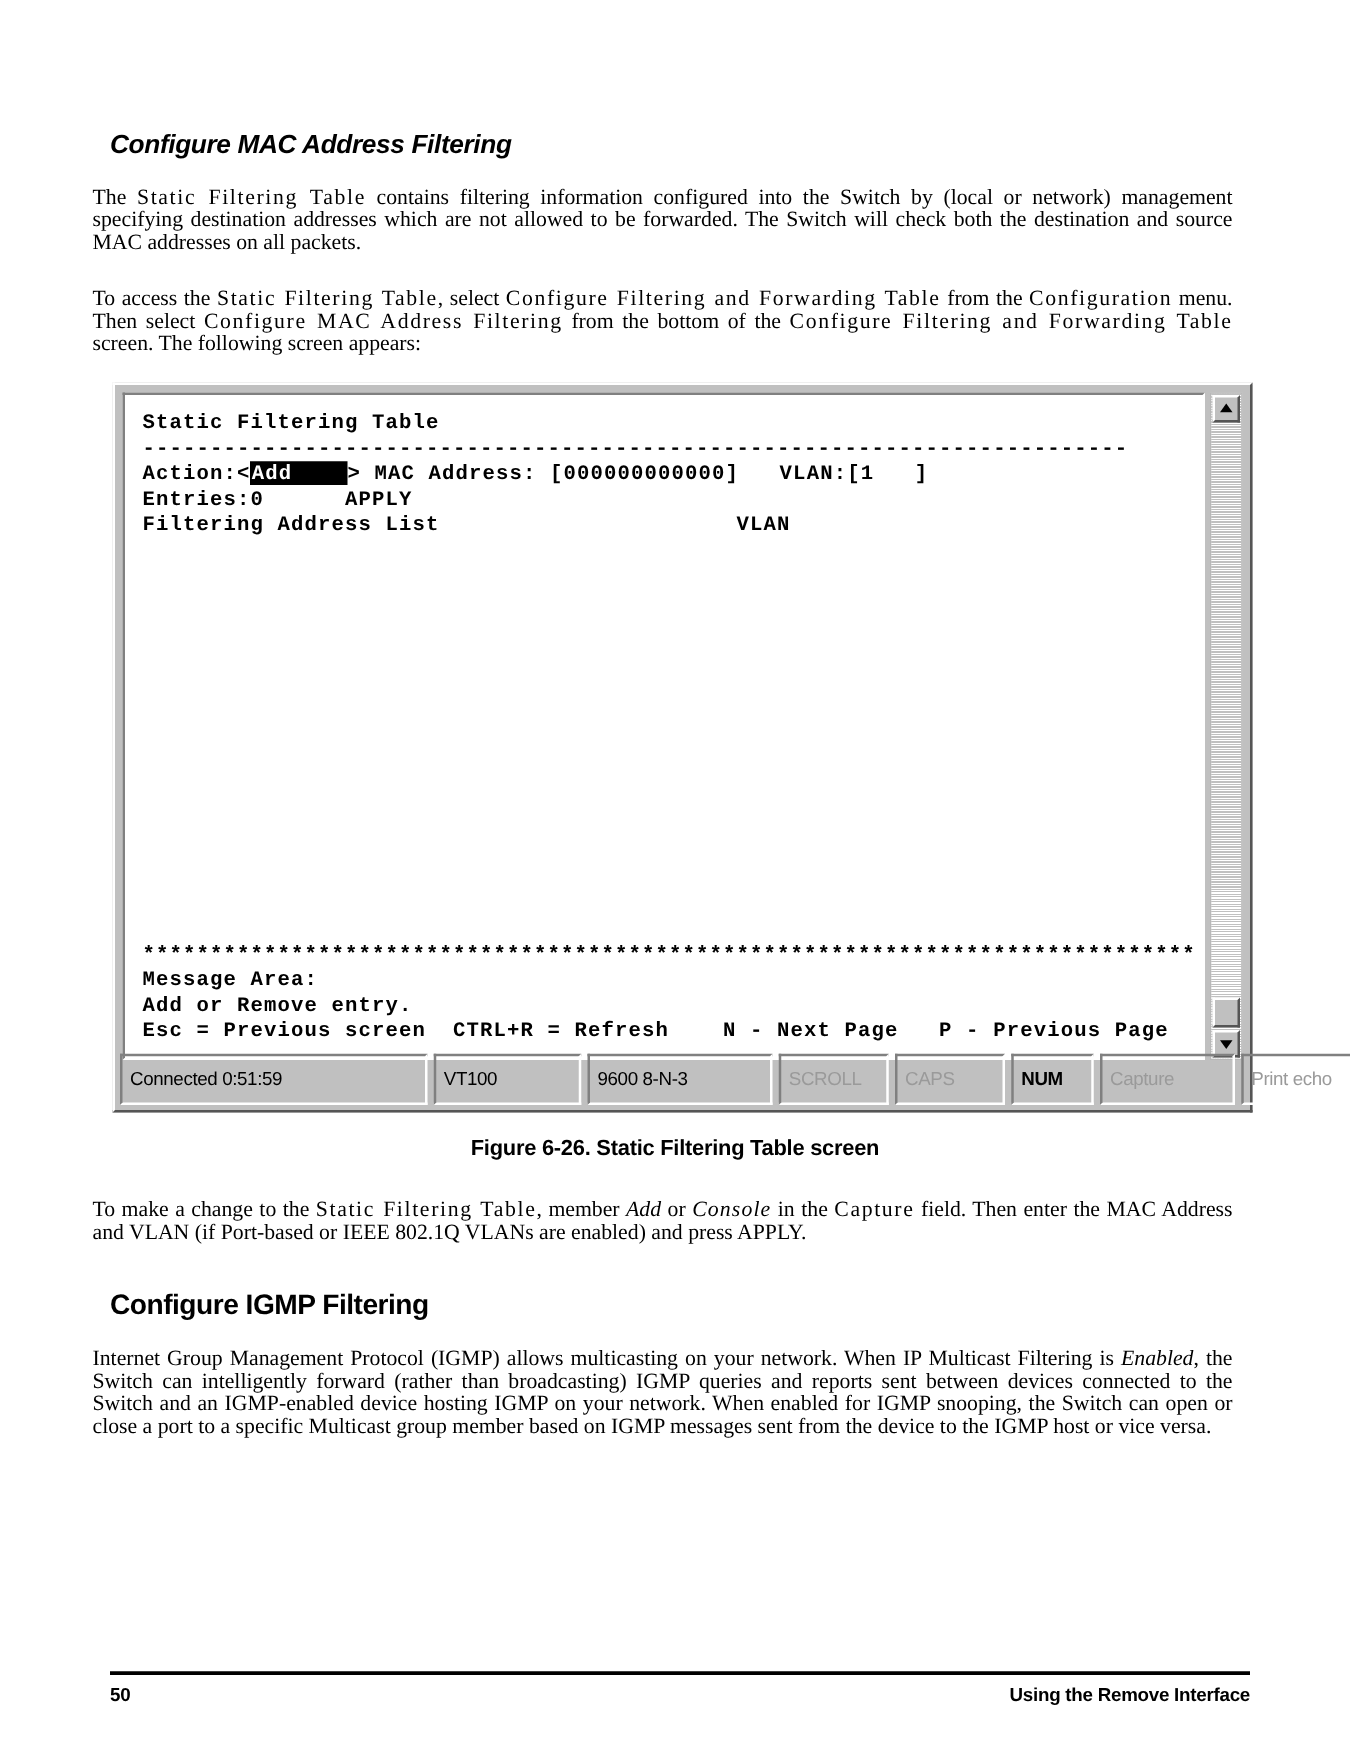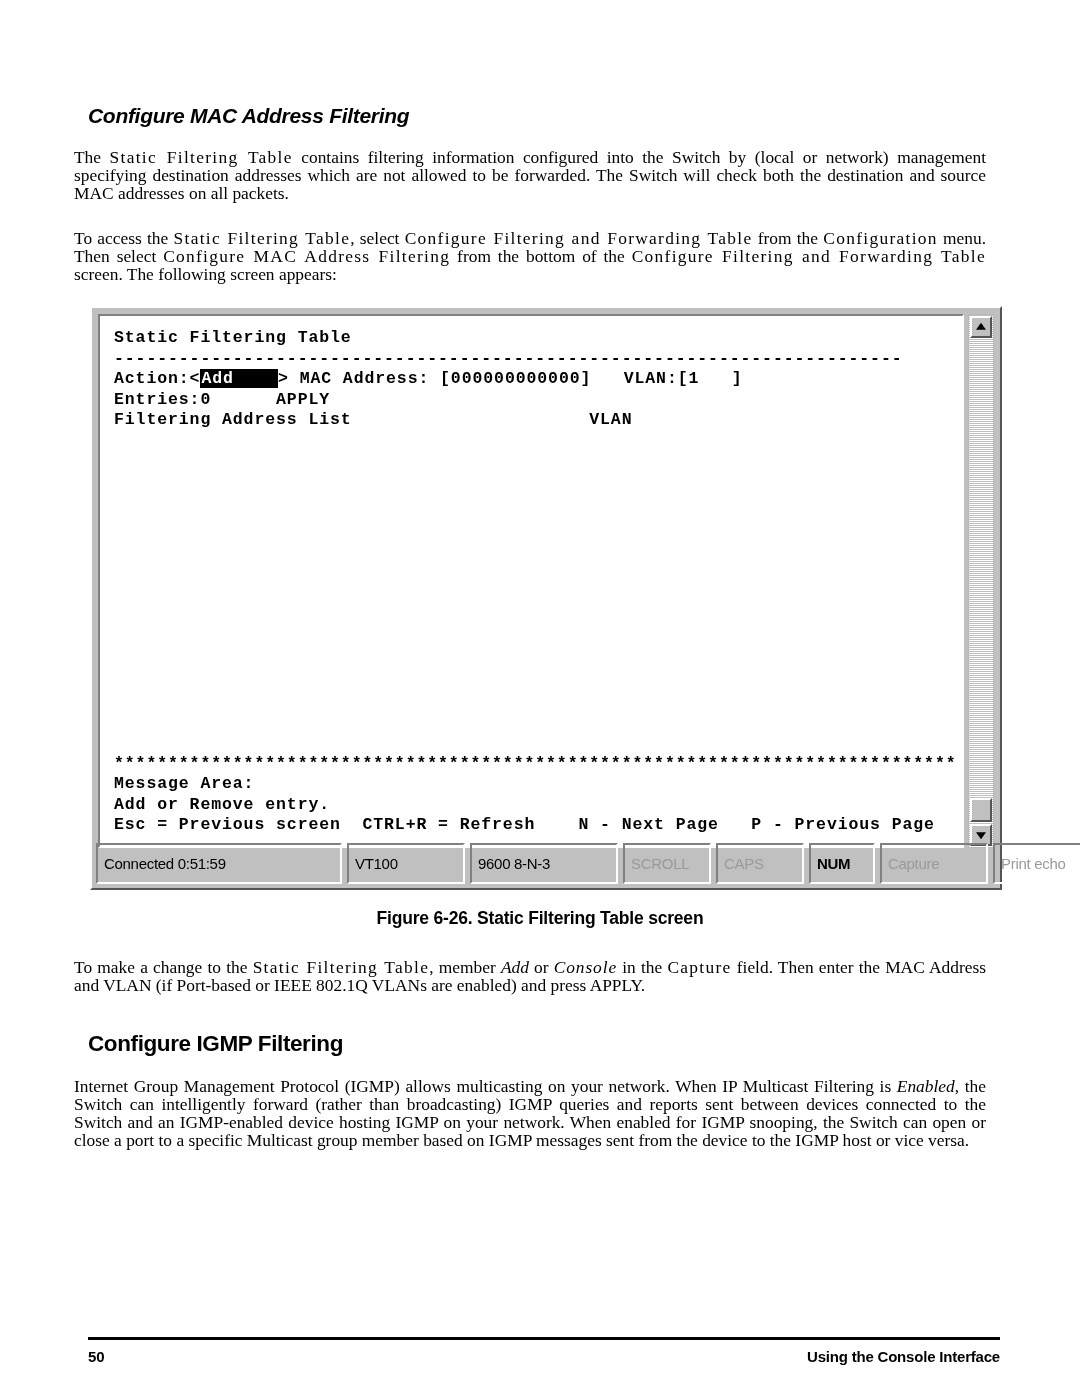--- a/index.html
+++ b/index.html
@@ -354,16 +354,16 @@
 
   <div class="h-bold" style="top:1031px;">Configure IGMP Filtering</div>
 
   <div class="para" style="top:1077px;"><span>Internet Group Management Protocol (IGMP) allows multicasting on your network. When IP Multicast Filtering is </span><span class="it">Enabled</span><span>, the Switch can intelligently forward (rather than broadcasting) IGMP queries and reports sent between devices connected to the Switch and an IGMP-enabled device hosting IGMP on your network. When enabled for IGMP snooping, the Switch can open or close a port to a specific Multicast group member based on IGMP messages sent from the device to the IGMP host or vice versa.</span></div>
 
 
 
   <div class="footer-rule" style="top:1337px;"></div>
   <div class="footer" style="top:1348px;">
     <div>50</div>
-    <div>Using the Console Interface</div>
+    <div>Using the Remove Interface</div>
   </div>
 
 </div>
 
 </body></html>

